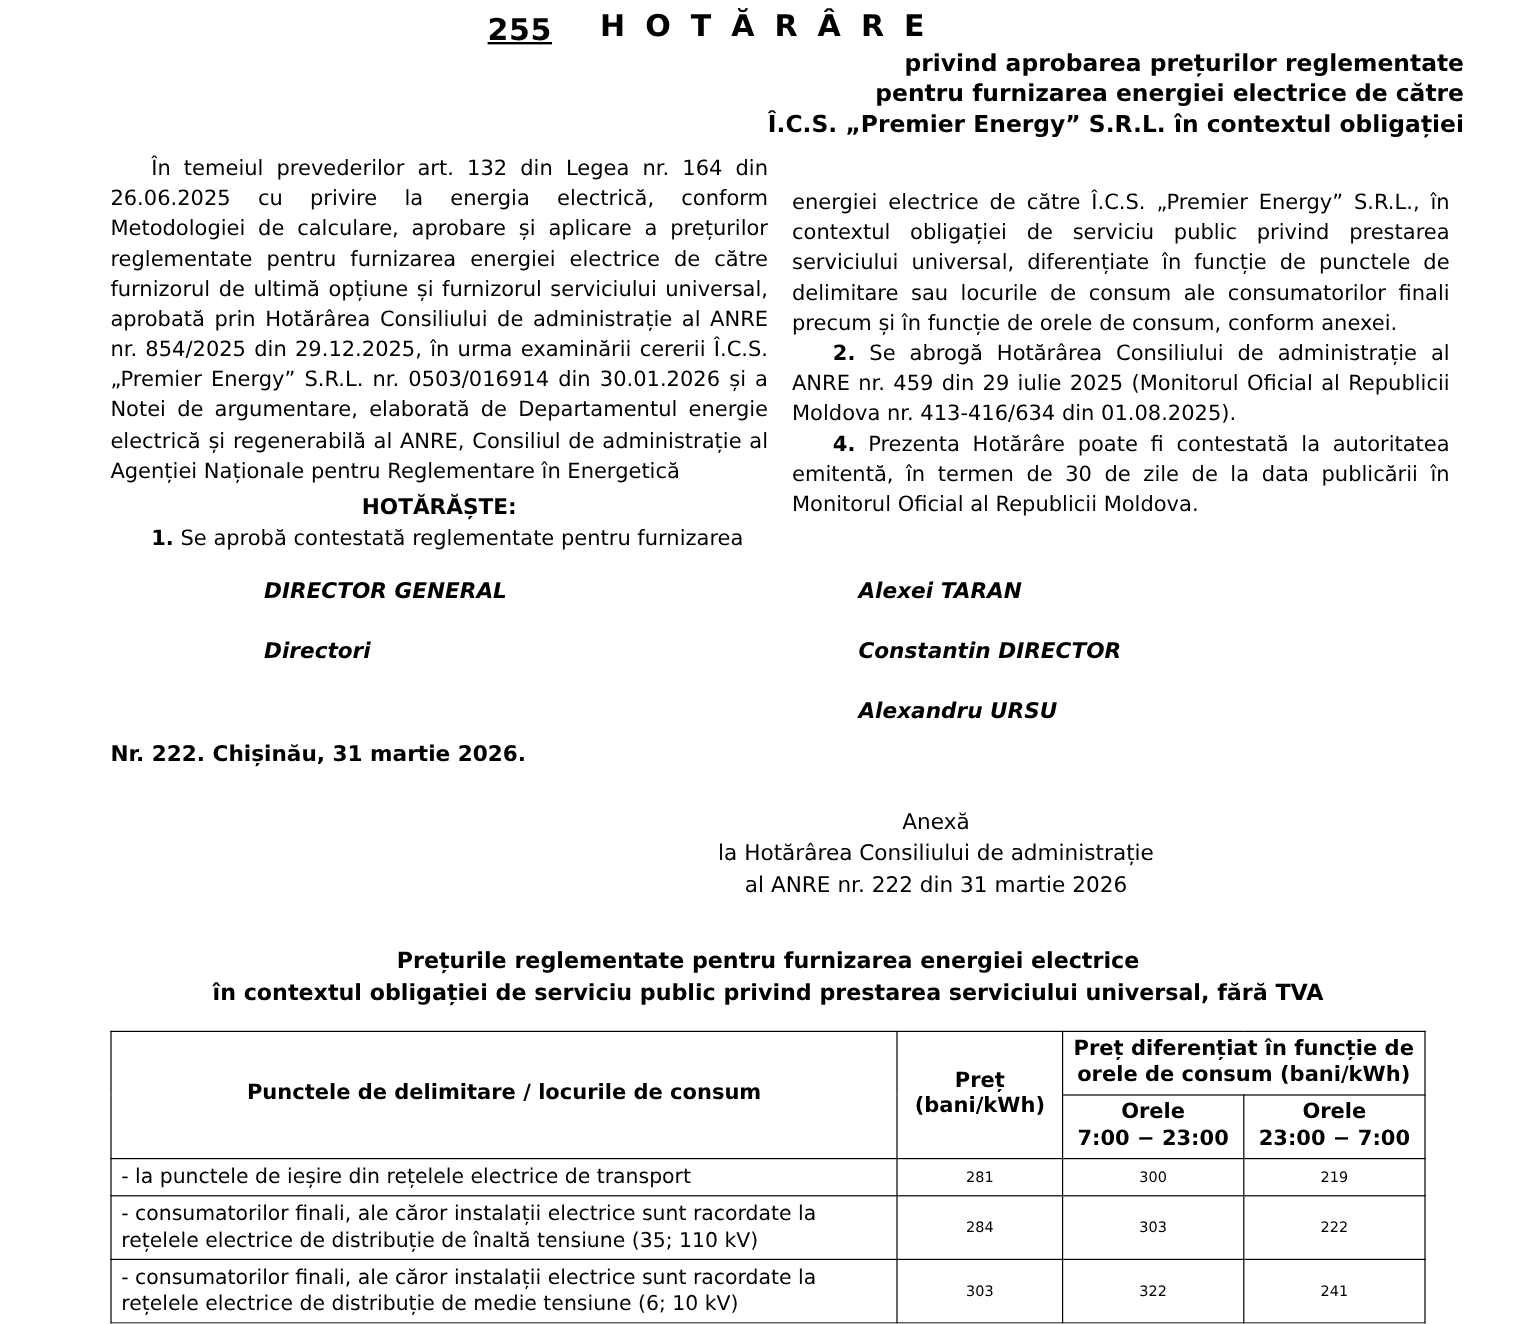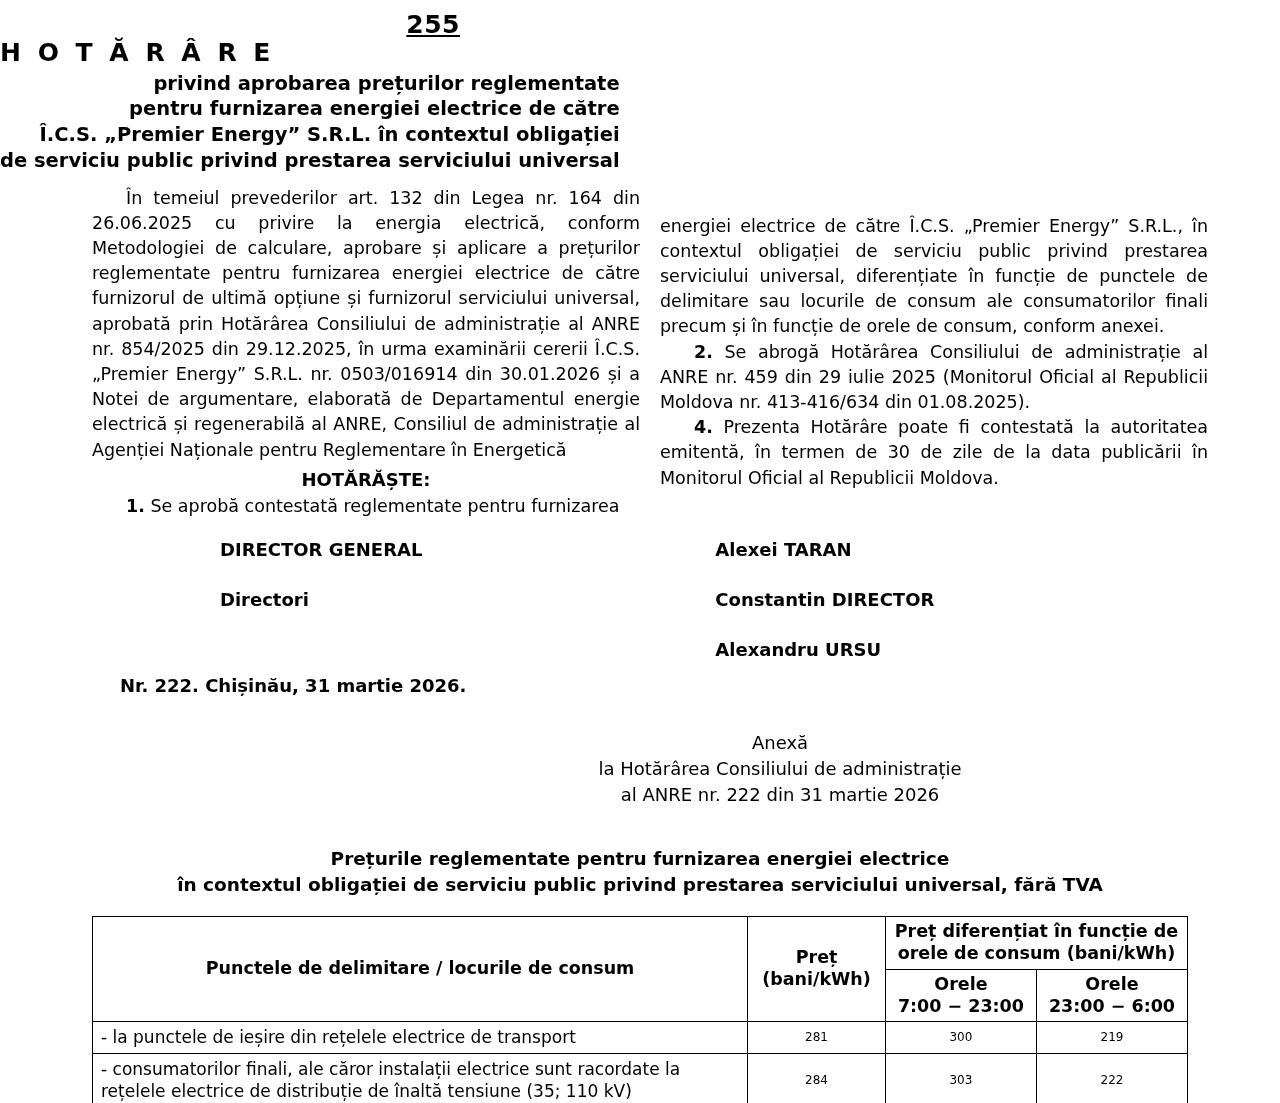--- a/index.html
+++ b/index.html
@@ -21,21 +21,20 @@
     height: 1103px;
     padding: 0;
     box-sizing: border-box;
   }
 
   
   .header {
     display: flex;
     align-items: flex-start;
     padding: 8px 0 0 0;
-    flex-direction: column;
   }
   .doc-number {
     width: 500px;
     text-align: right;
     padding-right: 40px;
     box-sizing: border-box;
     font-size: 25px;
     font-weight: bold;
     text-decoration: underline;
     padding-top: 2px;
@@ -103,25 +102,26 @@
   .sig-right {
     width: 578px;
     padding-left: 64px;
     box-sizing: border-box;
   }
   .sig-row {
     font-size: 18px;
     font-weight: bold;
     margin-bottom: 28px;
     height: 22px;
+    font-style: italic;
   }
   .sig-row.last { margin-bottom: 0; }
 
   .doc-ref {
-    padding-left: 120px;
+    padding-left: 92px;
     margin-top: 14px;
     font-size: 18px;
     font-weight: bold;
   }
 
   
   .annex {
     margin-top: 34px;
     padding-right: 80px;
     text-align: center;
@@ -181,21 +181,20 @@
 
 <div class="page">
 
   <div class="header">
     <div class="doc-number">255</div>
     <div class="title-block">
       <div class="title-main">H O T Ă R Â R E</div>
       <div class="title-sub">privind aprobarea prețurilor reglementate</div>
       <div class="title-sub">pentru furnizarea energiei electrice de către</div>
       <div class="title-sub">Î.C.S. „Premier Energy” S.R.L. în contextul obligației</div>
-      <div class="title-sub">de serviciu public privind prestarea serviciului universal</div>
     </div>
   </div>
 
   <div class="columns">
     <div class="col">
       <p class="indent">În temeiul prevederilor art. 132 din Legea nr. 164 din 26.06.2025 cu privire la energia electrică, conform Metodologiei de calculare, aprobare și aplicare a prețurilor reglementate pentru furnizarea energiei electrice de către furnizorul de ultimă opțiune și furnizorul serviciului universal, aprobată prin Hotărârea Consiliului de administrație al ANRE nr. 854/2025 din 29.12.2025, în urma examinării cererii Î.C.S. „Premier Energy” S.R.L. nr. 0503/016914 din 30.01.2026 și a Notei de argumentare, elaborată de Departamentul energie electrică și regenerabilă al ANRE, Consiliul de administrație al Agenției Naționale pentru Reglementare în Energetică</p>
       <p class="center-bold">HOTĂRĂȘTE:</p>
       <p class="indent">
         <b>1.</b><span> Se aprobă contestată reglementate pentru furnizarea</span>
       </p>
@@ -253,21 +252,21 @@
             <div>orele de consum (bani/kWh)</div>
           </th>
         </tr>
         <tr>
           <th class="th-hours">
             <div>Orele</div>
             <div>7:00 − 23:00</div>
           </th>
           <th class="th-hours">
             <div>Orele</div>
-            <div>23:00 − 6:00</div>
+            <div>23:00 − 7:00</div>
           </th>
         </tr>
       </thead>
       <tbody>
         <tr>
           <td class="desc">- la punctele de ieșire din rețelele electrice de transport</td>
           <td class="num">281</td>
           <td class="num">300</td>
           <td class="num">219</td>
         </tr>

